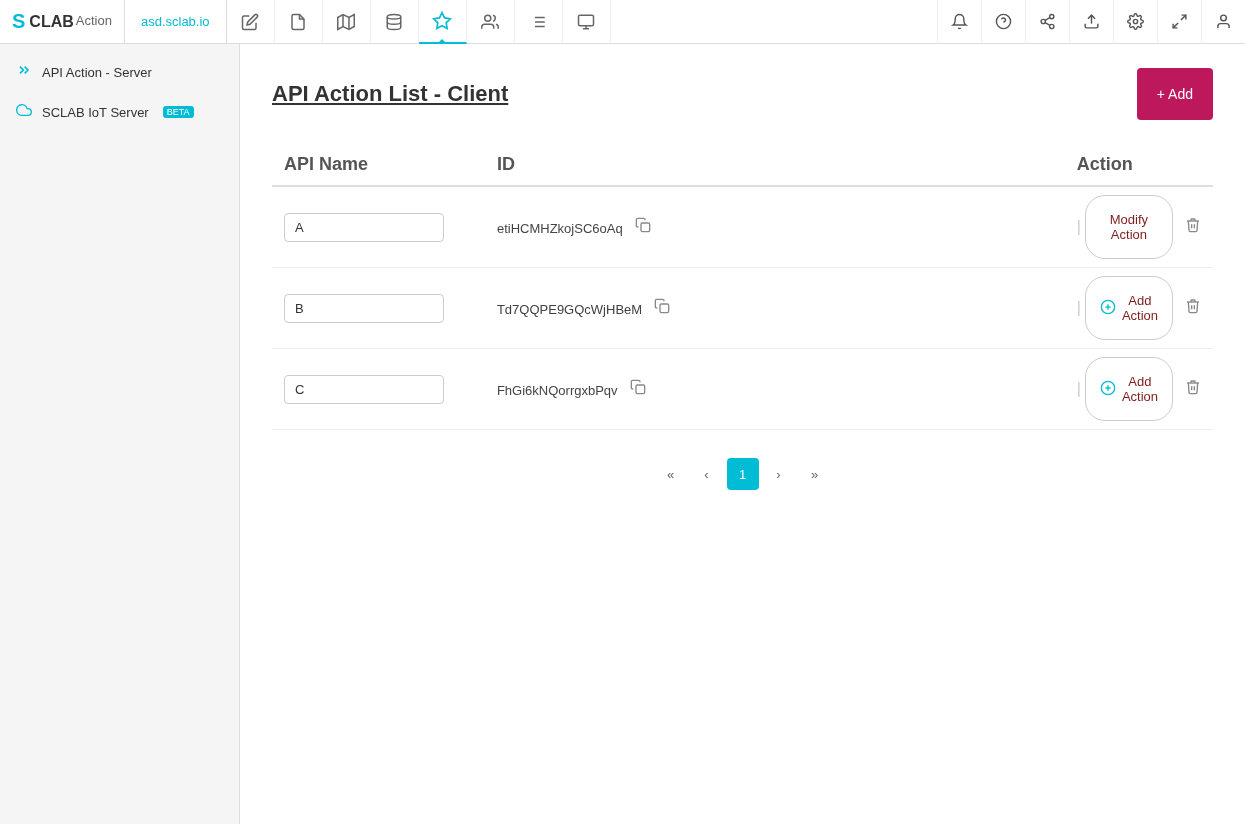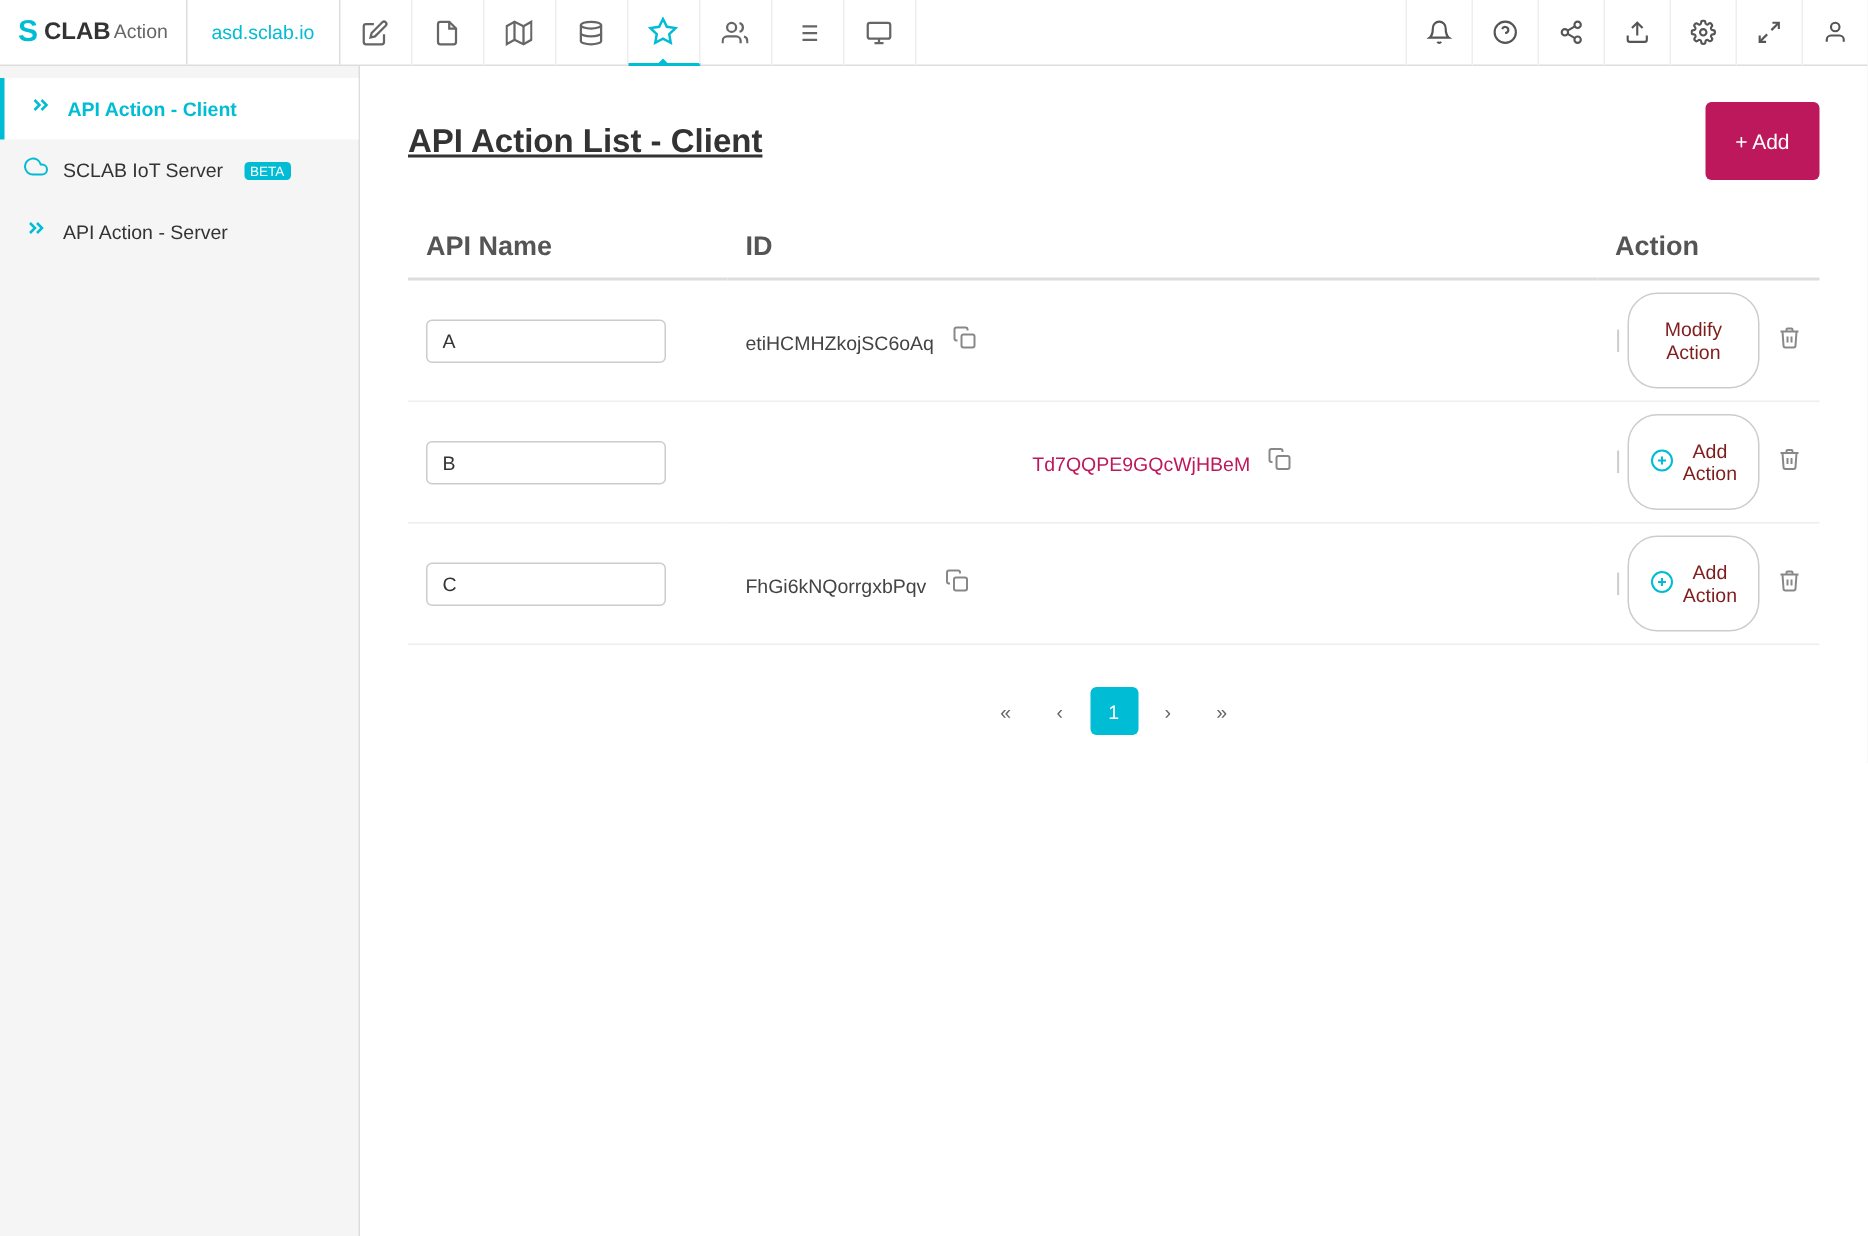--- a/index.html
+++ b/index.html
@@ -219,46 +219,37 @@
           <path d="M20 21v-2a4 4 0 0 0-4-4H8a4 4 0 0 0-4 4v2"></path>
           <circle cx="12" cy="7" r="4"></circle>
         </svg>
     </div>
   </div>
 </div>
 
 <div class="main-layout">
 
   <div class="sidebar">
-    <div class="sidebar-item active">
+    <div class="sidebar-item">
       <span class="sidebar-item-icon">
         <svg width="16" height="16" viewBox="0 0 24 24" fill="none" stroke="#00bcd4" stroke-width="2.5">
             <polyline points="13 17 18 12 13 7"></polyline>
             <polyline points="6 17 11 12 6 7"></polyline>
           </svg>
       </span>
-      <span>API Action - Client</span>
+      <span>API Action - Server</span>
     </div>
     <div class="sidebar-item">
       <span class="sidebar-item-icon">
         <svg width="16" height="16" viewBox="0 0 24 24" fill="none" stroke="#00bcd4" stroke-width="2">
             <path d="M18 10h-1.26A8 8 0 1 0 9 20h9a5 5 0 0 0 0-10z"></path>
           </svg>
       </span>
       <span>SCLAB IoT Server</span>
       <span class="sidebar-badge">BETA</span>
-    </div>
-    <div class="sidebar-item">
-      <span class="sidebar-item-icon">
-        <svg width="16" height="16" viewBox="0 0 24 24" fill="none" stroke="#00bcd4" stroke-width="2.5">
-            <polyline points="13 17 18 12 13 7"></polyline>
-            <polyline points="6 17 11 12 6 7"></polyline>
-          </svg>
-      </span>
-      <span>API Action - Server</span>
     </div>
   </div>
 
   <div class="content">
     <div class="content-header">
       <h1 class="page-title">API Action List - Client</h1>
       <button class="add-btn">+ Add</button>
     </div>
 
     <table class="api-table">
@@ -287,21 +278,21 @@
                     <path d="M19 6l-1 14a2 2 0 0 1-2 2H8a2 2 0 0 1-2-2L5 6"></path>
                     <path d="M10 11v6"></path>
                     <path d="M14 11v6"></path>
                     <path d="M9 6V4a1 1 0 0 1 1-1h4a1 1 0 0 1 1 1v2"></path>
                   </svg></span>
               </div>
             </td>
           </tr>
           <tr>
             <td><input type="text" class="api-name-input" value="B" style=""></td>
-            <td style="font-size: 13px; color: #be185d; text-align: center;"><span>Td7QQPE9GQcWjHBeM</span><span style="margin-left: 12px; cursor: pointer; color: rgb(136, 136, 136); font-size: 16px;"><svg width="16" height="16" viewBox="0 0 24 24" fill="none" stroke="currentColor" stroke-width="2">
+            <td style="font-size: 13px; color: #404040;"><span>Td7QQPE9GQcWjHBeM</span><span style="margin-left: 12px; cursor: pointer; color: rgb(136, 136, 136); font-size: 16px;"><svg width="16" height="16" viewBox="0 0 24 24" fill="none" stroke="currentColor" stroke-width="2">
                   <rect x="9" y="9" width="13" height="13" rx="2" ry="2"></rect>
                   <path d="M5 15H4a2 2 0 0 1-2-2V4a2 2 0 0 1 2-2h9a2 2 0 0 1 2 2v1"></path>
                 </svg></span></td>
             <td>
               <div class="action-col">
                 <span class="separator">|</span>
                 <button class="action-btn has-plus">
                   <span><svg width="16" height="16" viewBox="0 0 24 24" fill="none" stroke="#00bcd4" stroke-width="2">
                       <circle cx="12" cy="12" r="10"></circle>
                       <line x1="12" y1="8" x2="12" y2="16"></line>

